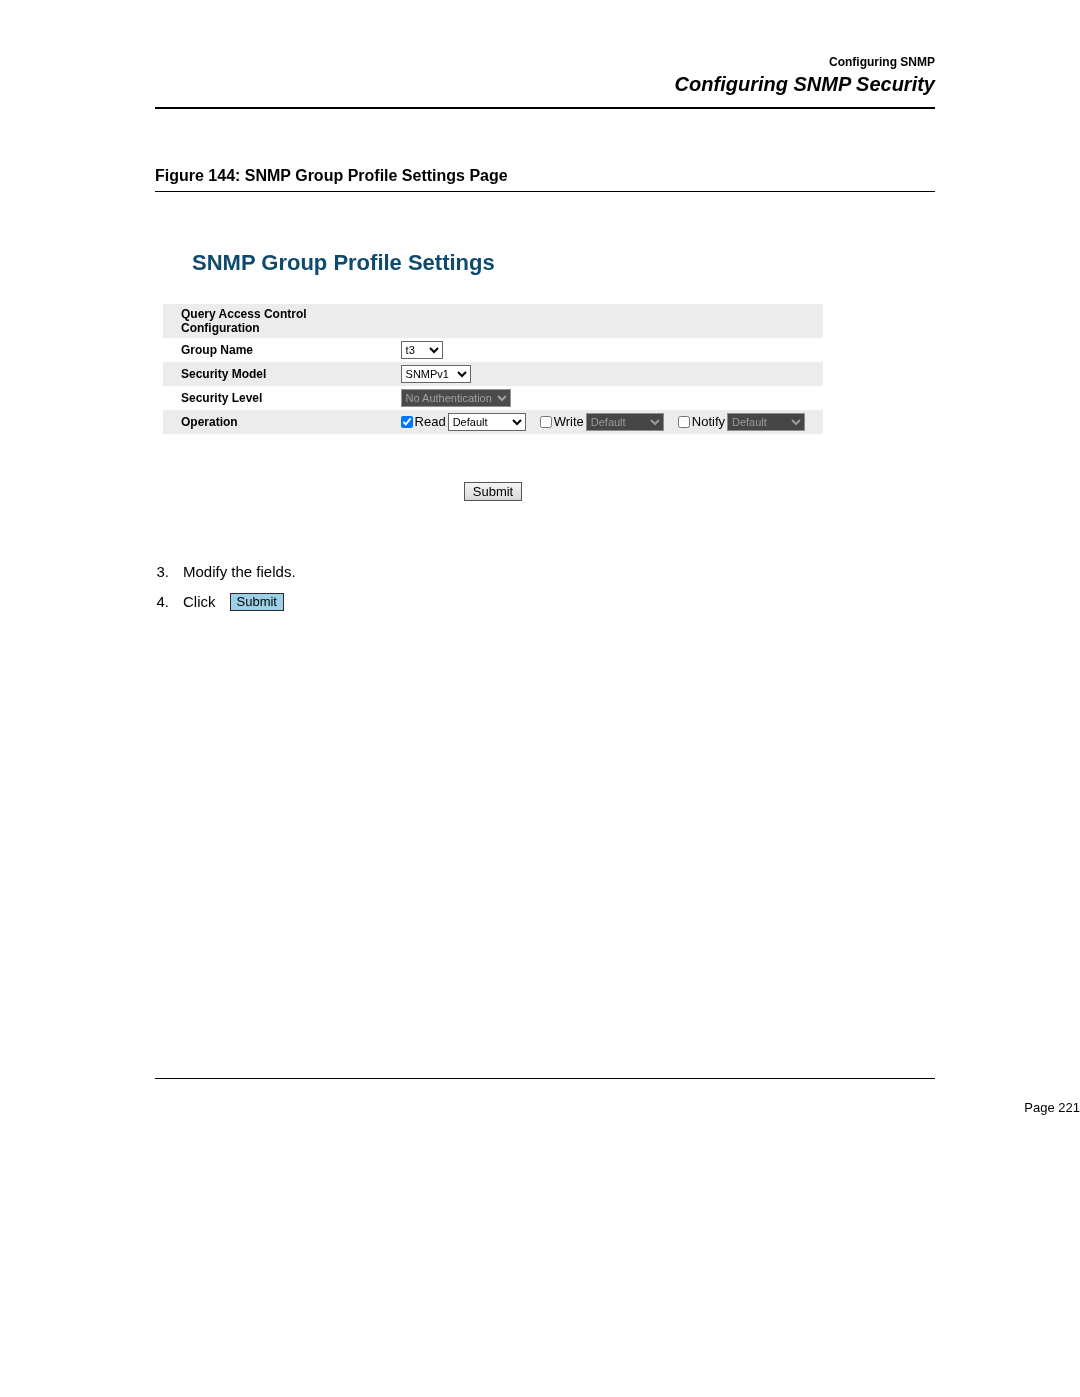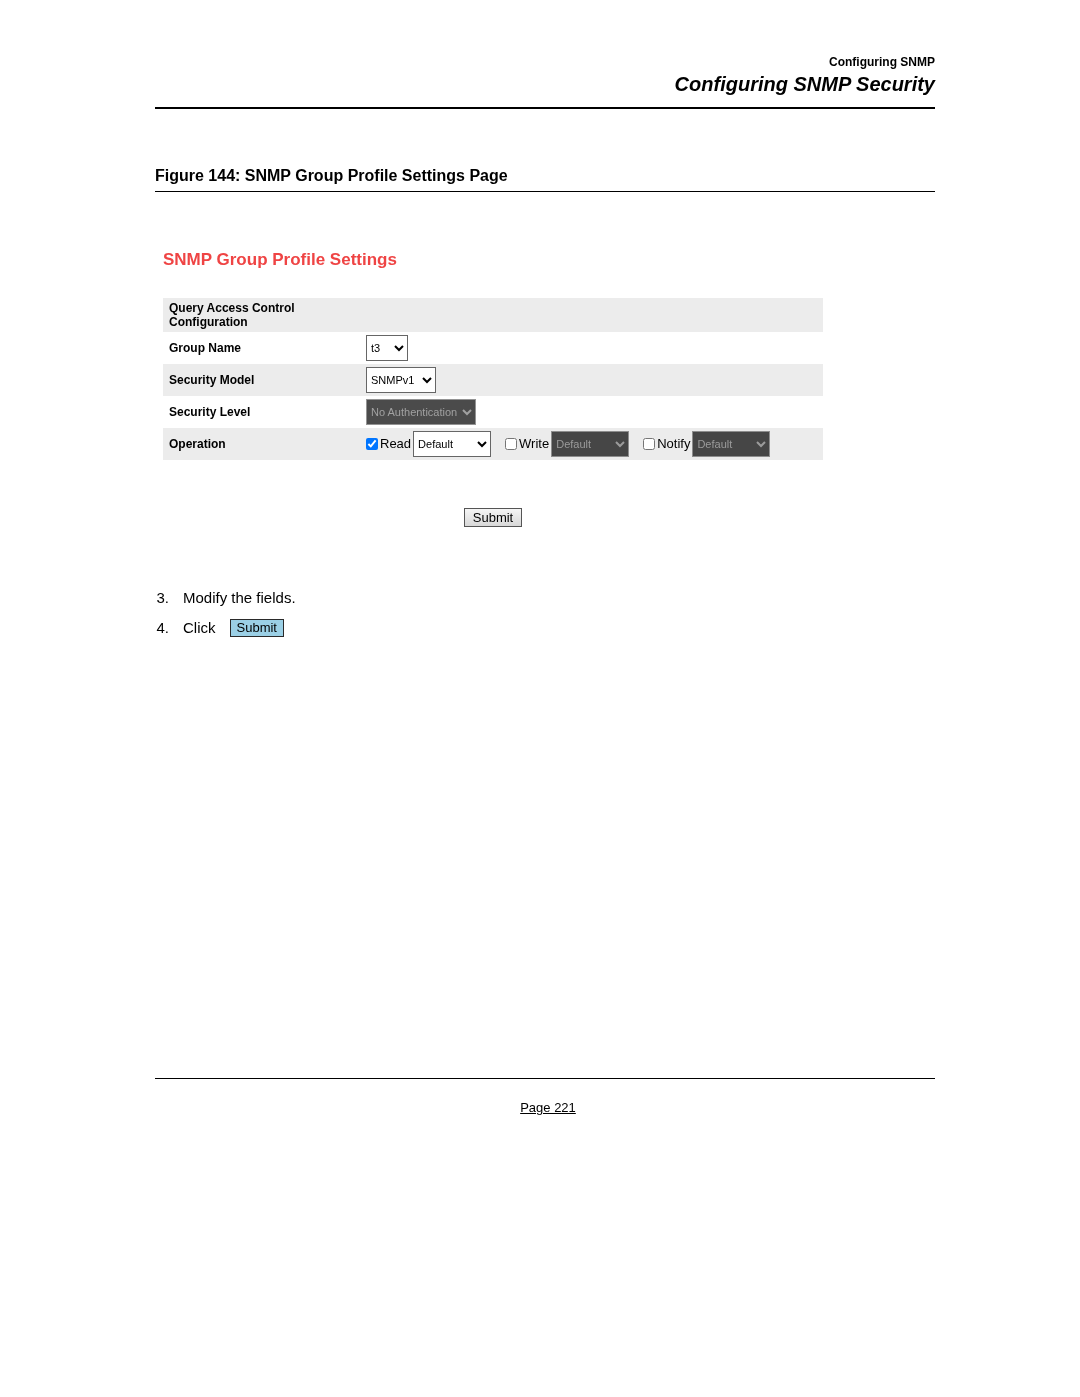--- a/index.html
+++ b/index.html
@@ -38,50 +38,51 @@
     font-weight: bold;
     font-size: 16px;
     margin-top: 58px;
   }
   .rule-thin {
     border: none;
     border-top: 1px solid #000;
     margin: 6px 0 0 0;
   }
   .panel-title {
-    color: #ef4444;
-    font-weight: bold;
-    font-size: 17px;
+    color: #0c4a6e;
+    font-weight: bold;
+    font-size: 22px;
     margin-top: 58px;
     padding-left: 8px;
+    margin-left: 29px;
   }
   .settings-table {
     width: 660px;
     border-collapse: collapse;
     font-size: 12px;
     margin-top: 28px;
     margin-left: 8px;
   }
   .settings-table td {
-    padding: 3px 6px;
+    padding: 3px 18px;
     vertical-align: middle;
     height: 18px;
   }
   .settings-table tr.alt td {
     background: #ececec;
   }
   .settings-table td.label {
     font-weight: bold;
     width: 185px;
   }
   select.ctrl {
     font-size: 11px;
     background: #fff;
     border: 1px solid #666;
-    height: 26px;
+    height: 18px;
   }
   select.ctrl[disabled] {
     color: #7a7a7a;
     background: #000000;
   }
   .op-row {
     display: flex;
     align-items: center;
     gap: 0;
     font-size: 13px;
@@ -124,23 +125,22 @@
     left: 155px;
     right: 145px;
     top: 1078px;
     border-top: 1px solid #000;
   }
   .page-number {
     position: absolute;
     left: 16px;
     right: 0;
     top: 1100px;
-    text-align: center;
+    text-align: right;
     font-size: 13px;
-    text-decoration: underline;
   }
   input[type="checkbox"] {
     margin: 0 2px 0 0;
     width: 12px;
     height: 12px;
   }
 </style>
 </head>
 <body>
 

